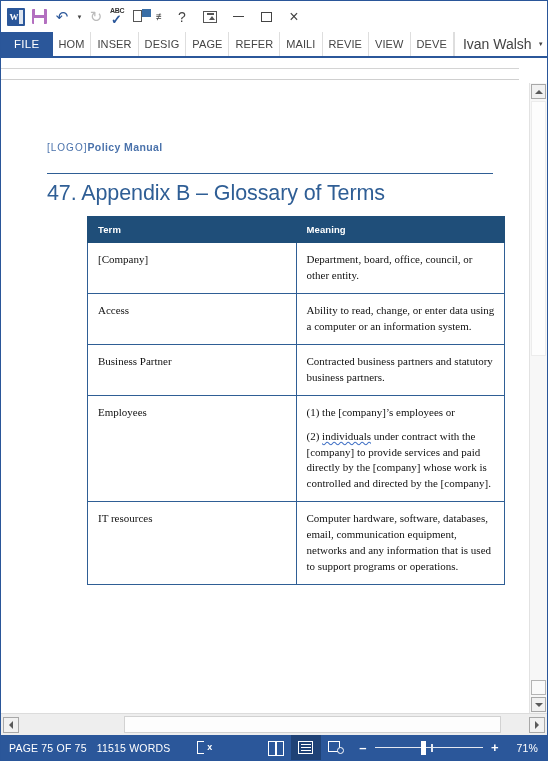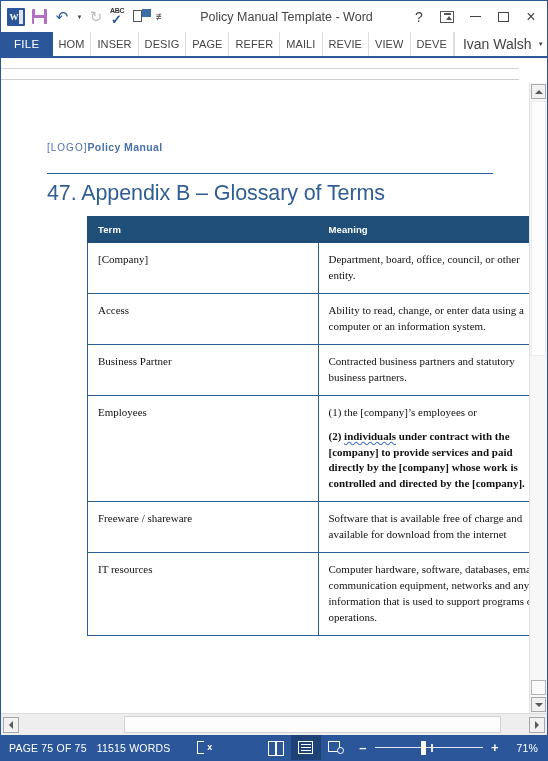--- a/index.html
+++ b/index.html
@@ -184,21 +184,21 @@
   }
   .caretbar {
     display:inline-block; width:1px; height:12px;
     background:#000; vertical-align:-2px; margin-left:2px;
   }
 
   
   table.glossary {
     margin-left: 40px;
     margin-top: 10px;
-    width: 462px;
+    width: 418px;
     border-collapse: collapse;
     table-layout: fixed;
     font-family: "Liberation Serif", serif;
   }
   table.glossary th {
     background: #1f4e79;
     color: #fff;
     font-family: "Liberation Sans", sans-serif;
     font-size: 9.5px;
     font-weight: 600;
@@ -209,21 +209,21 @@
   }
   table.glossary td {
     border: 1px solid #2f5e95;
     font-size: 11px;
     color: #111;
     vertical-align: top;
     padding: 9px 8px 9px 10px;
     line-height: 1.45;
   }
   table.glossary td.term { width: 100px; }
-  .p2 { margin-top: 8px; font-weight: bold; }
+  .p2 { margin-top: 8px; }
   .misspell {
     text-decoration: underline wavy #3f6fc4;
     text-decoration-skip-ink: none;
   }
 
   
   .vscroll {
     flex: 0 0 17px; background:#f7f7f7;
     border-left:1px solid #e2e2e2;
     position: relative;
@@ -359,21 +359,20 @@
         <div class="touch-icon">
             <div class="pg"></div>
             <div class="mn"></div>
           </div>
       </div>
       <div class="qat-btn" style="width:14px">
         <span class="vdots">≢</span>
       </div>
     </div>
 
-    <div class="title-text">Policy Manual Template - Word</div>
 
     <div class="win-btns">
       <div class="win-btn help">?</div>
       <div class="win-btn">
           <div class="ribbon-opt"></div>
         </div>
       <div class="win-btn">
           <div class="min-glyph"></div>
         </div>
       <div class="win-btn">
@@ -441,24 +440,20 @@
             <td><span>Contracted business partners and statutory business partners.</span></td>
           </tr>
           <tr>
             <td class="term">Employees</td>
             <td>
               <div>(1) the [company]’s employees or</div>
               <div class="p2" id="emp-line2">(2) <span class="misspell">individuals</span> under contract with the [company] to provide services and paid directly by the [company] whose work is controlled and directed by the [company].</div>
             </td>
           </tr>
           <tr>
-            <td class="term">Freeware / shareware</td>
-            <td><span>Software that is available free of charge and available for download from the internet</span></td>
-          </tr>
-          <tr>
             <td class="term">IT resources</td>
             <td><span>Computer hardware, software, databases, email, communication equipment, networks and any information that is used to support programs or operations.</span></td>
           </tr>
 
         </tbody>
       </table>
     </div>
 
     <div class="vscroll">
       <div class="vbtn">

